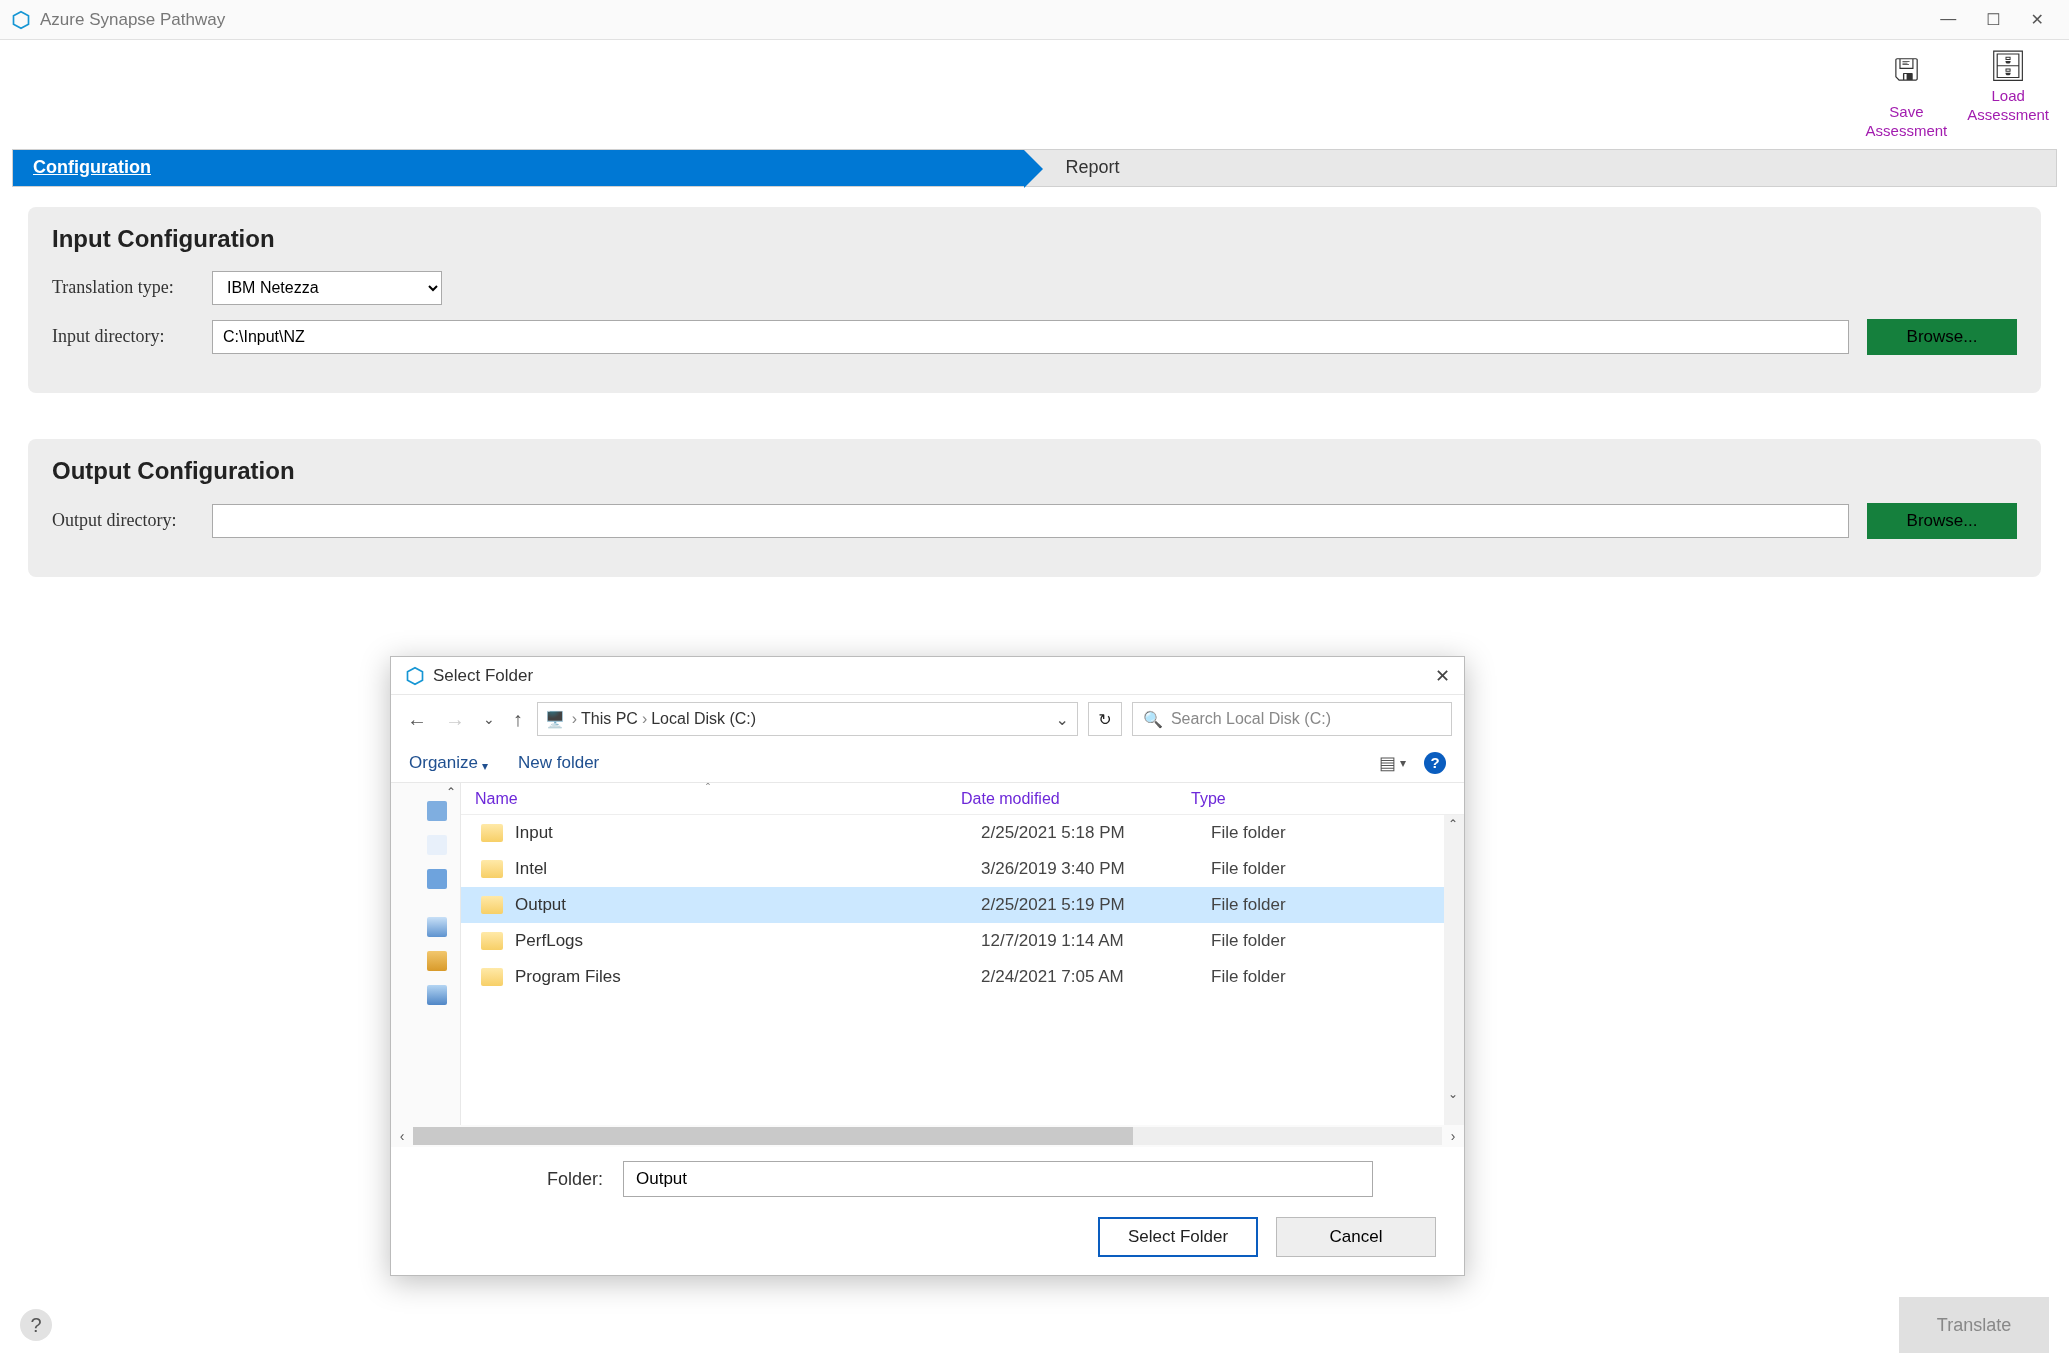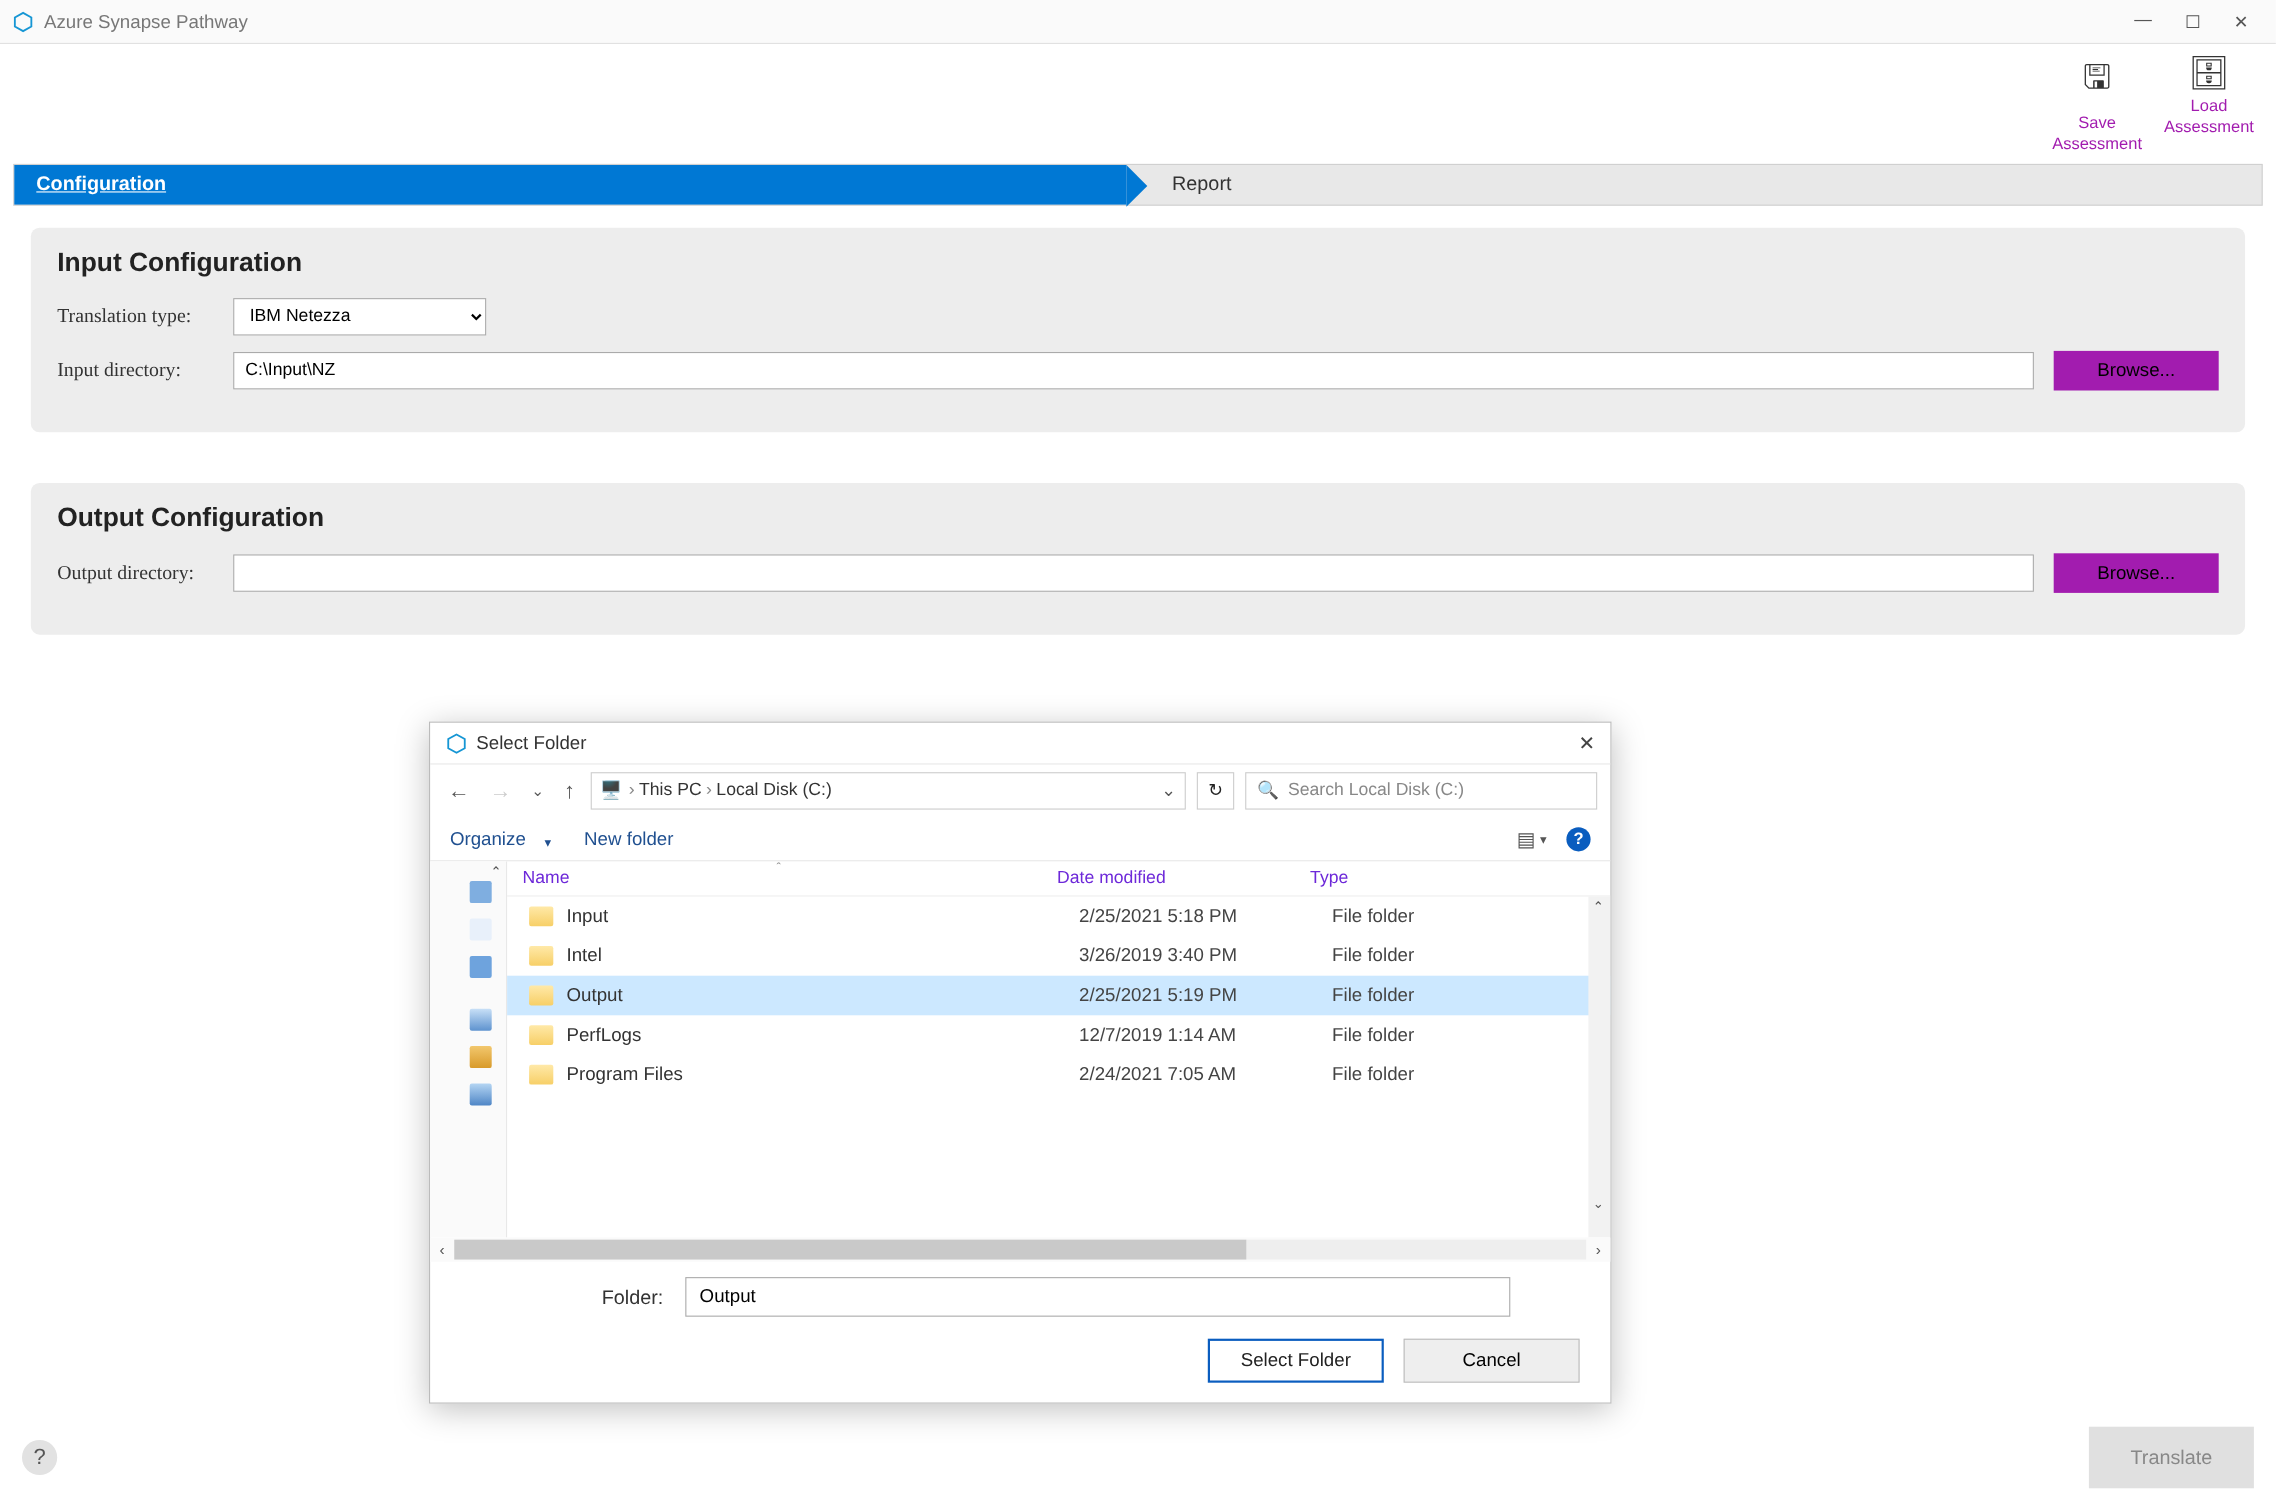--- a/index.html
+++ b/index.html
@@ -81,21 +81,21 @@
   height: 34px;
   border: 1px solid #aaa;
   background: #fff;
   font-size: 16px;
   padding: 0 10px;
 }
 .row select { width: 230px; }
 .row .path-input { flex: 1; margin-right: 18px; }
 .row .browse-btn {
   width: 150px; height: 36px;
-  background: #a21caf;
+  background: #15803d;
   border: none;
   font-size: 17px;
   cursor: pointer;
 }
 .footer {
   position: absolute;
   bottom: 0; left: 0; right: 0;
   display: flex;
   align-items: center;
   padding: 12px 20px;
@@ -178,21 +178,21 @@
 .dlg-toolbar {
   height: 40px;
   display: flex;
   align-items: center;
   padding: 0 18px;
   color: #205090;
   font-size: 17px;
   gap: 30px;
   border-bottom: 1px solid #e8e8e8;
 }
-.dlg-toolbar .org { display:flex; align-items:flex-end; gap:17px; }
+.dlg-toolbar .org { display:flex; align-items:flex-end; gap:4px; }
 .dlg-toolbar .right-tools { margin-left:auto; display:flex; align-items:center; gap:18px; }
 .view-btn { color: #555; font-size:18px; display:flex; align-items:center; gap:4px; }
 .help-badge { width:22px; height:22px; border-radius:50%; background:#0a5dbf; color:#fff; display:flex; align-items:center; justify-content:center; font-size:15px; font-weight:bold; }
 .dlg-body {
   flex: 1;
   display: flex;
   overflow: hidden;
 }
 .sidebar {
   width: 70px;

